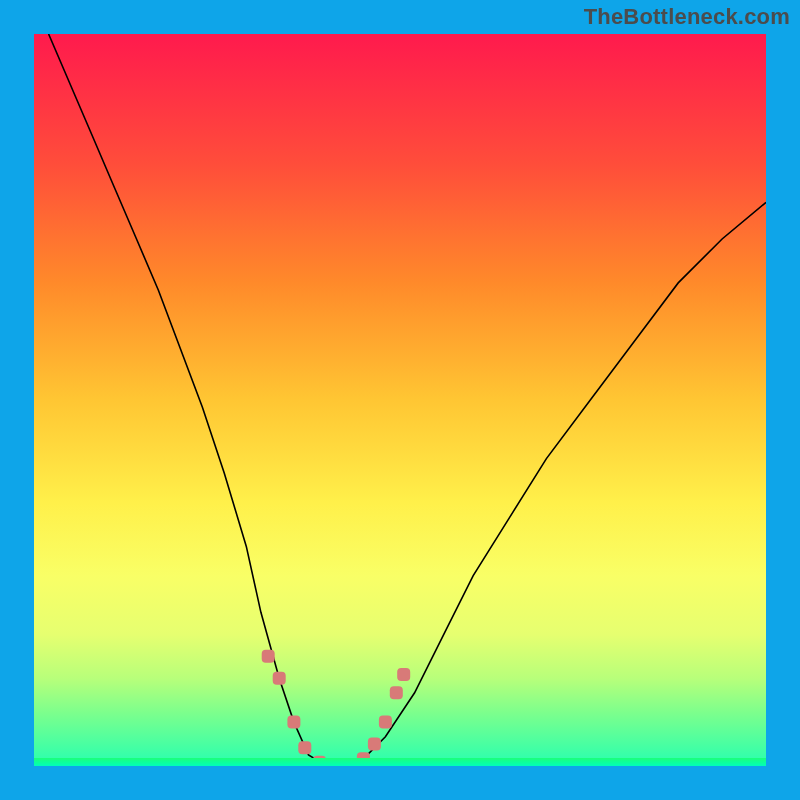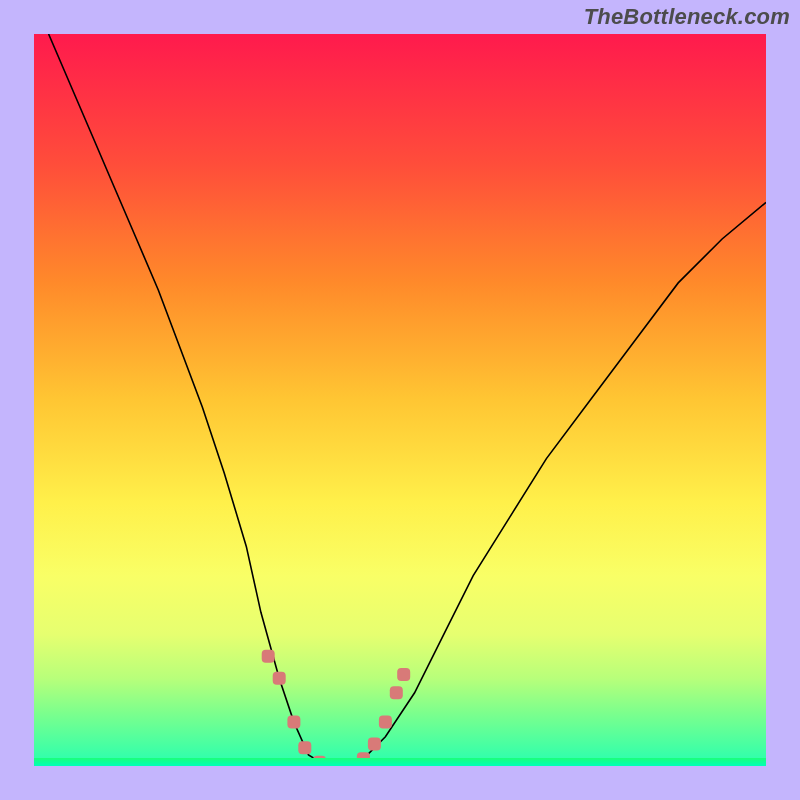--- a/index.html
+++ b/index.html
@@ -8,22 +8,21 @@
     width: 800px;
     height: 800px;
     background: #000;
     font-family: Arial, Helvetica, sans-serif;
     overflow: hidden;
   }
   .frame {
     position: relative;
     width: 800px;
     height: 800px;
-    background: #c4b5fd;
-    font-style: italic;
+    background: #0ea5e9;
   }
   .watermark {
     position: absolute;
     top: 4px;
     right: 10px;
     color: #4c4c4c;
     font-size: 22px;
     font-weight: 600;
     letter-spacing: 0.2px;
     z-index: 3;

